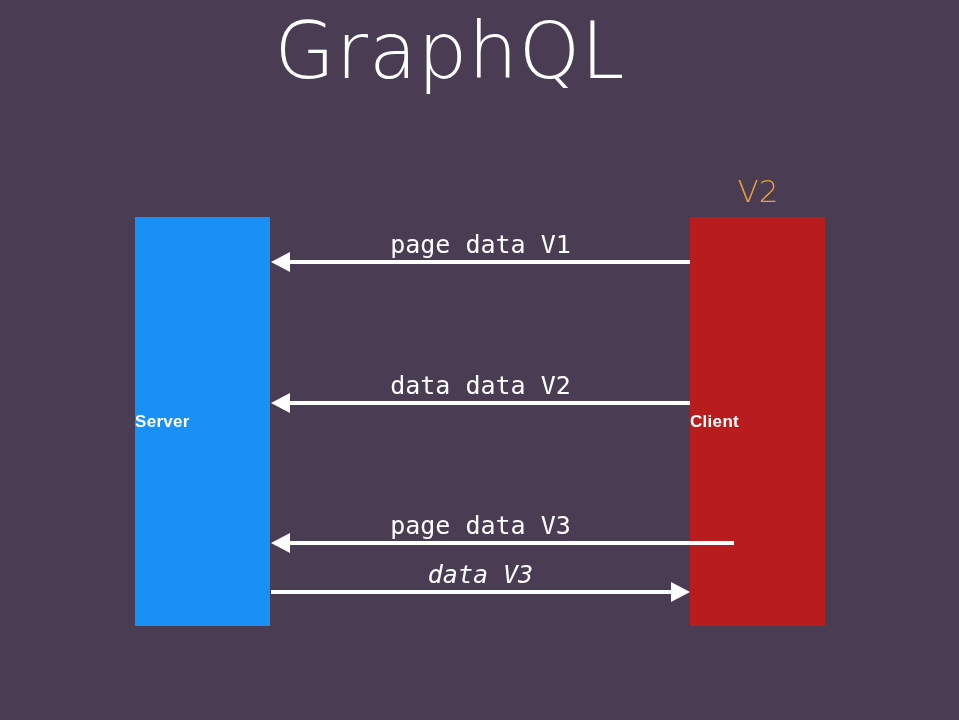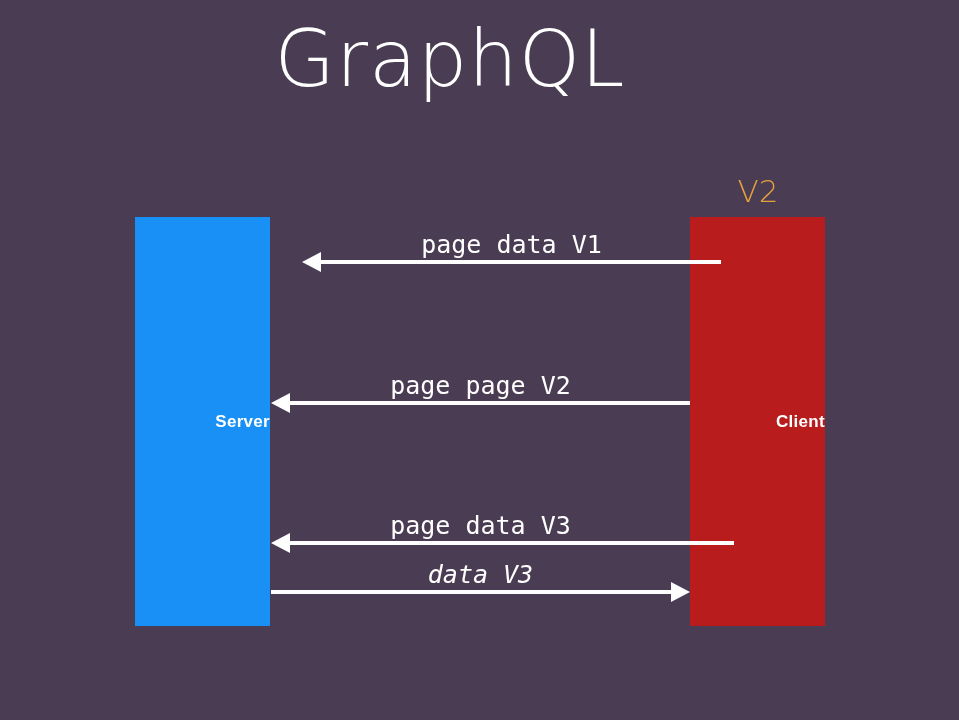--- a/index.html
+++ b/index.html
@@ -20,21 +20,21 @@
     position: relative;
     width: 959px;
     height: 720px;
     background: #4a3c52;
   }
 
   
   #title {
     position: absolute;
     left: 0;
-    top: 16px;
+    top: 8px;
     width: 900px;
     text-align: center;
     font-family: "DejaVu Sans", sans-serif;
     font-weight: 300;
     font-size: 78px;
     line-height: 86px;
     letter-spacing: 1px;
     color: #ffffff;
     white-space: pre;
   }
@@ -54,21 +54,21 @@
   }
   #version-legend .vrow {
     display: block;
   }
 
   
   .node-box {
     position: absolute;
     display: flex;
     align-items: center;
-    justify-content: flex-end;
+    justify-content: flex-start;
     color: #ffffff;
     font-family: "Liberation Sans", sans-serif;
     font-weight: bold;
     font-size: 17px;
     letter-spacing: 0.3px;
     white-space: pre;
   }
   #server-box {
     left: 135px;
     top: 217px;
@@ -133,21 +133,21 @@
     bottom: 16px;
     text-align: center;
     font-family: "DejaVu Sans Mono", monospace;
     font-size: 25px;
     line-height: 29px;
     color: #ffffff;
     white-space: pre;
   }
 
   
-  #msg-1 { top: 249px; margin-left: 31px; }
+  #msg-1 { top: 249px; }
   #msg-2 { top: 297px; }
   #msg-3 { top: 390px; }
   #msg-4 { top: 439px; }
   #msg-5 { top: 530px; padding-left: 44px; }
   #msg-6 { top: 579px; font-style: italic; }
 </style>
 </head>
 <body>
 
 <div id="slide">
@@ -168,21 +168,21 @@
   </div>
 
   <div class="msg to-server" id="msg-1">
     <span class="msg-label">page data V1</span>
     <span class="shaft"></span>
     <span class="head"></span>
   </div>
 
 
   <div class="msg to-server" id="msg-3">
-    <span class="msg-label">page page V2</span>
+    <span class="msg-label">data data V2</span>
     <span class="shaft"></span>
     <span class="head"></span>
   </div>
 
 
   <div class="msg to-server" id="msg-5">
     <span class="msg-label">page data V3</span>
     <span class="shaft"></span>
     <span class="head"></span>
   </div>

